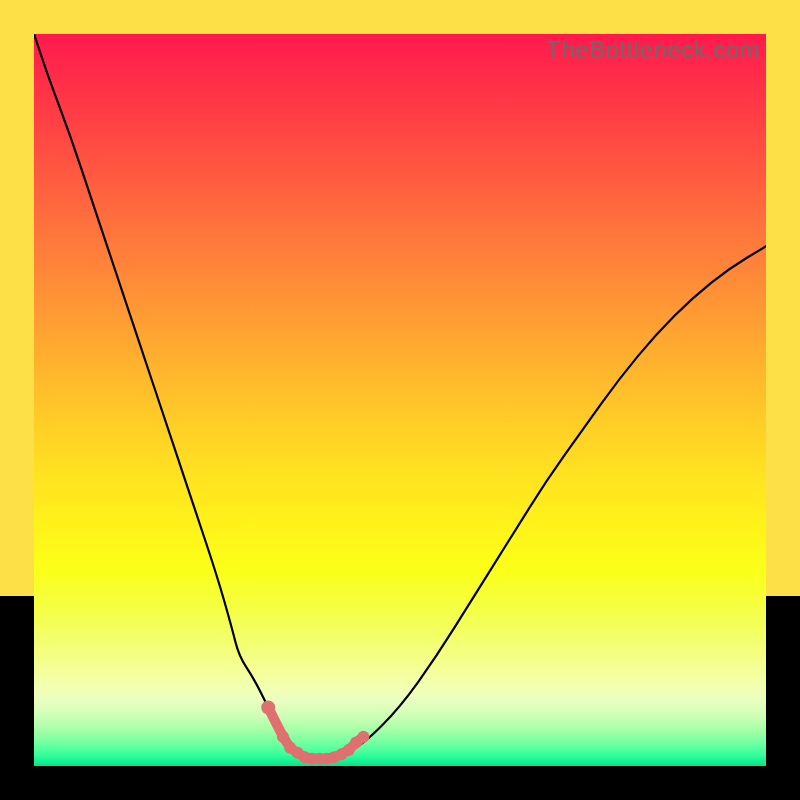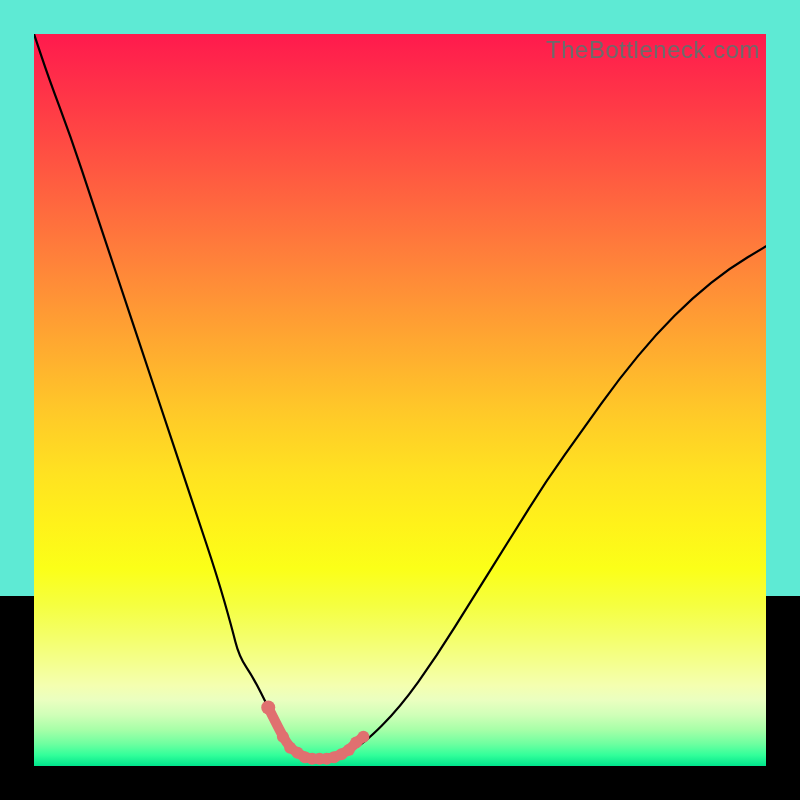--- a/index.html
+++ b/index.html
@@ -10,21 +10,21 @@
     overflow: hidden;
     background: #000;
     font-family: Arial, Helvetica, sans-serif;
   }
   .frame {
     position: absolute;
     top: 0;
     left: 0;
     width: 800px;
     height: 596px;
-    background: #5eead4;
+    background: #fde047;
   }
   .plot {
     position: absolute;
     top: 34px;
     left: 34px;
     width: 732px;
     height: 732px;
     overflow: hidden;
   }
   .gradient-bg {

